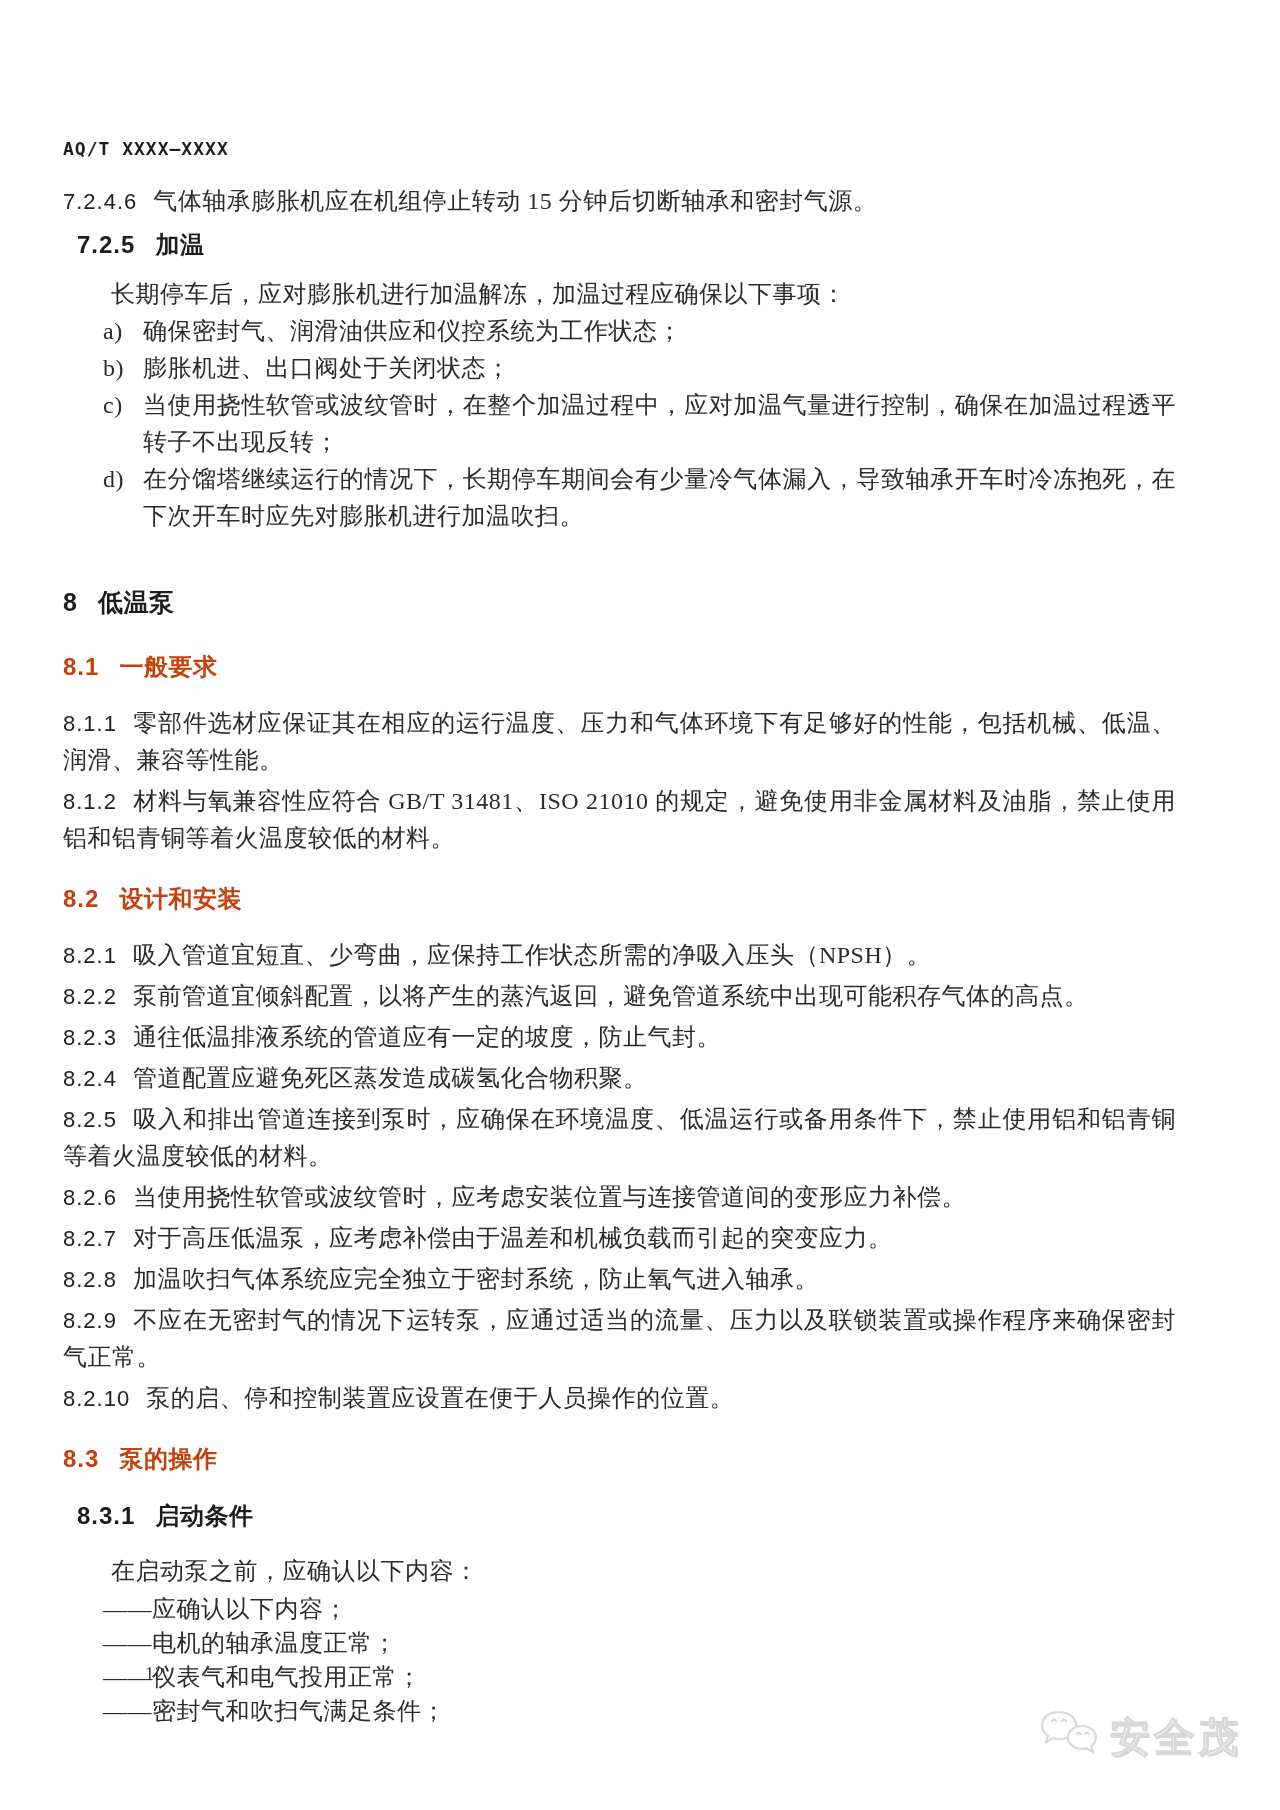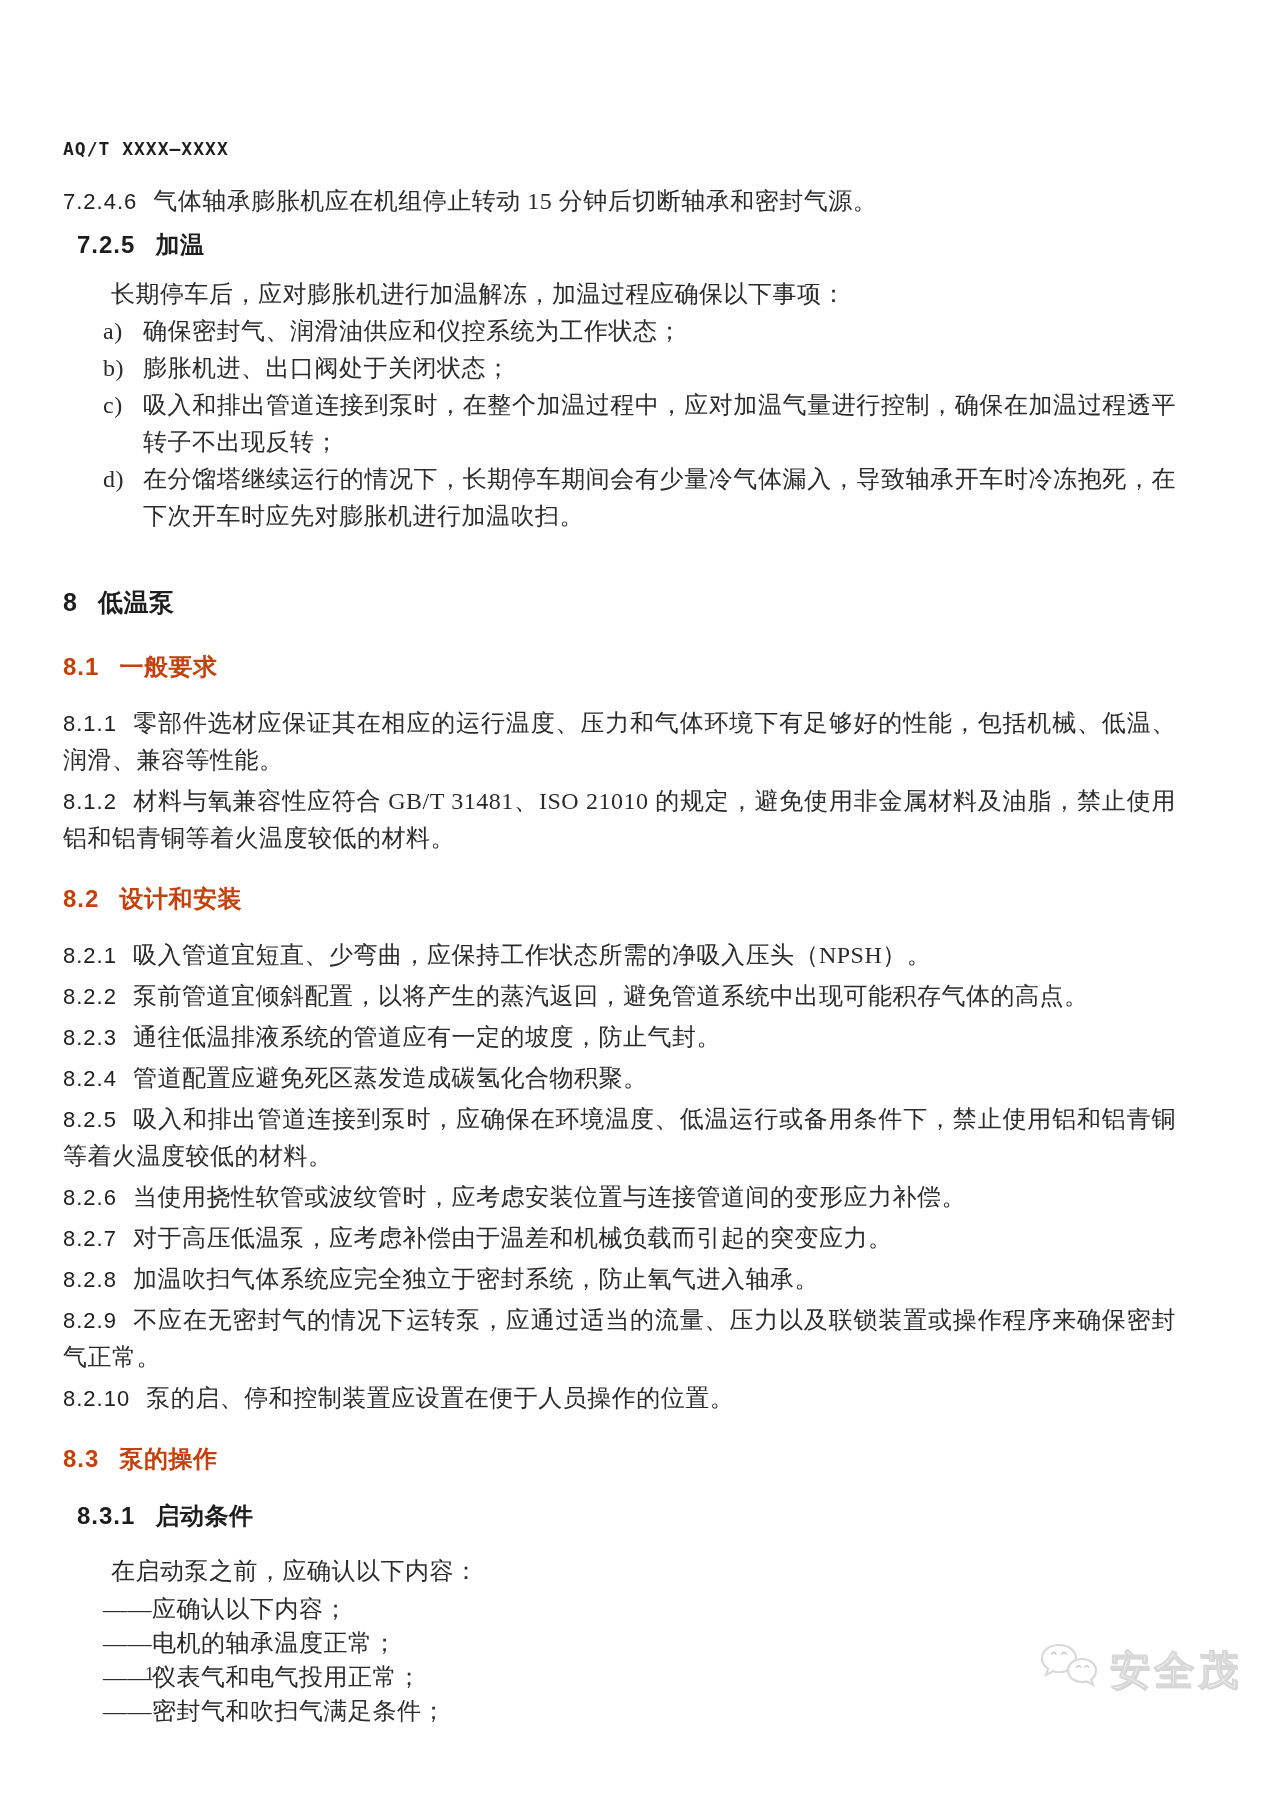--- a/index.html
+++ b/index.html
@@ -102,21 +102,21 @@
     left: 145px;
     top: 1664px;
     font-size: 18px;
     letter-spacing: 1px;
     color: #333333;
     font-family: "Liberation Serif", "DejaVu Serif", serif;
   }
   .watermark {
     position: absolute;
     right: 38px;
-    top: 1641px;
+    top: 1708px;
     display: flex;
     align-items: center;
     gap: 8px;
   }
   .watermark-label {
     font-family: "Liberation Sans", "DejaVu Sans", sans-serif;
     font-weight: bold;
     font-size: 40px;
     letter-spacing: 4px;
     color: #fafafa;
@@ -145,21 +145,21 @@
     <div class="abc-item">
       <span class="marker">a)</span>
       <span class="txt">确保密封气、润滑油供应和仪控系统为工作状态；</span>
     </div>
     <div class="abc-item">
       <span class="marker">b)</span>
       <span class="txt">膨胀机进、出口阀处于关闭状态；</span>
     </div>
     <div class="abc-item">
       <span class="marker">c)</span>
-      <span class="txt">吸入和排出管道连接到泵时，在整个加温过程中，应对加温气量进行控制，确保在加温过程透平转子不出现反转；</span>
+      <span class="txt">当使用挠性软管或波纹管时，在整个加温过程中，应对加温气量进行控制，确保在加温过程透平转子不出现反转；</span>
     </div>
     <div class="abc-item">
       <span class="marker">d)</span>
       <span class="txt">在分馏塔继续运行的情况下，长期停车期间会有少量冷气体漏入，导致轴承开车时冷冻抱死，在下次开车时应先对膨胀机进行加温吹扫。</span>
     </div>
   </div>
 
   <div class="heading-1">
     <span class="num">8</span><span>低温泵</span>
   </div>

